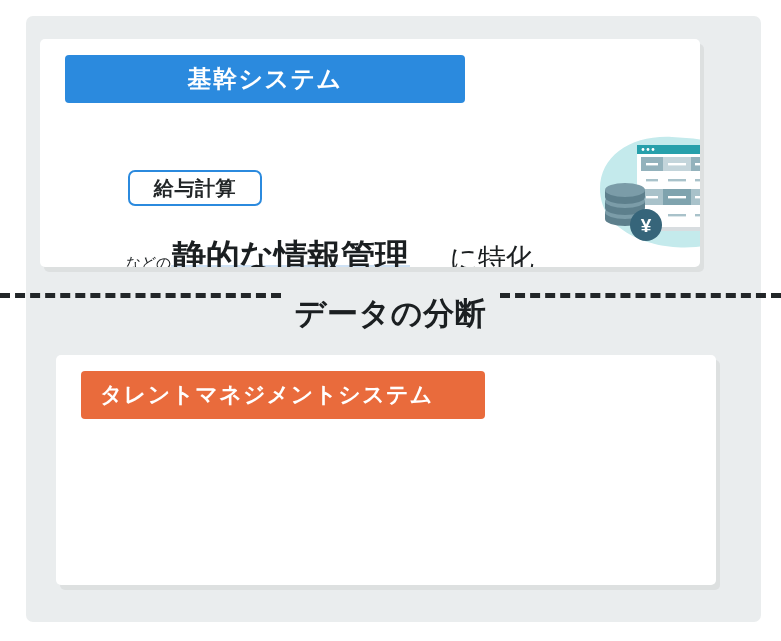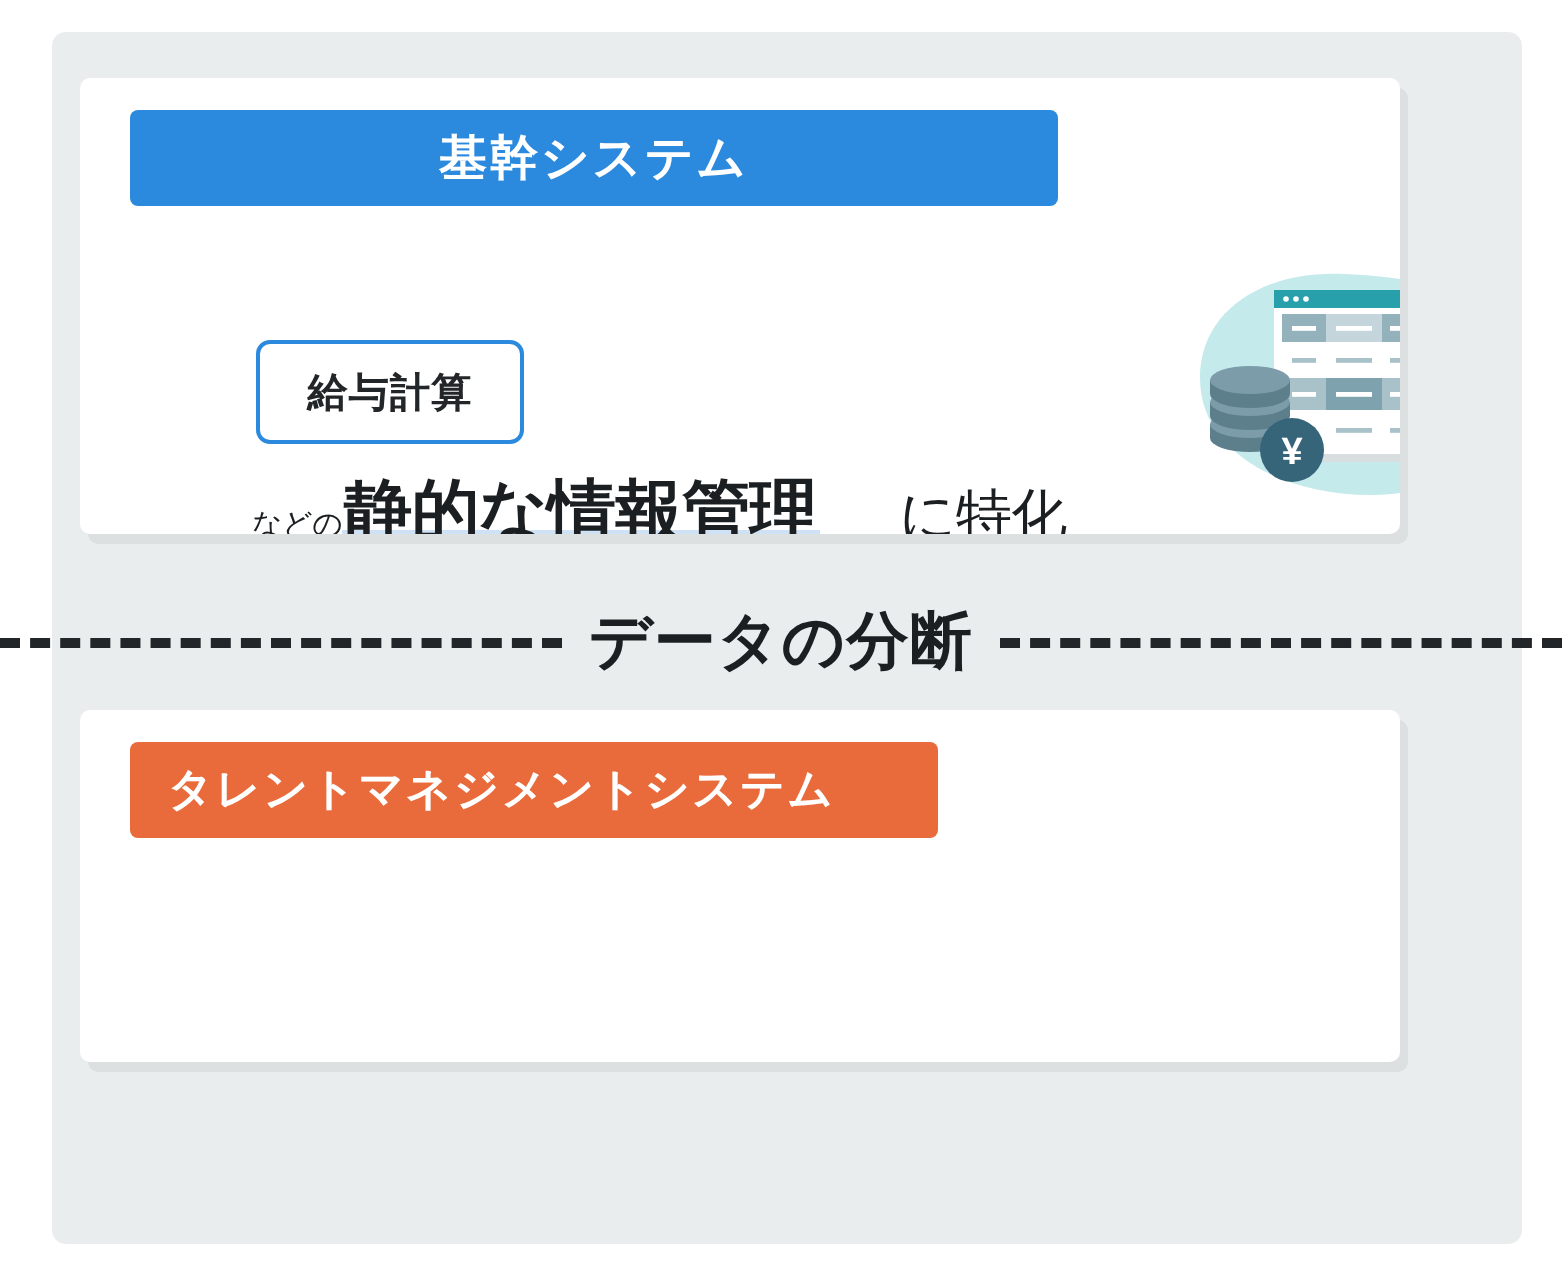--- a/index.html
+++ b/index.html
@@ -35,42 +35,42 @@
     box-shadow: 4px 5px 0 rgba(0,0,0,0.055);
     overflow: hidden;
   }
   #card-core {
     left: 40px;
     top: 39px;
     width: 660px;
     height: 228px;
   }
   #card-talent {
-    left: 40px;
+    left: 56px;
     top: 355px;
     width: 660px;
-    height: 176px;
+    height: 230px;
   }
 
   
   .card-header {
     position: absolute;
     left: 25px;
     top: 16px;
     height: 48px;
     border-radius: 4px;
     display: flex;
     align-items: center;
     color: #ffffff;
     font-weight: bold;
     letter-spacing: 0.06em;
     box-sizing: border-box;
   }
   #core-header {
-    width: 464px;
+    width: 400px;
     background: #2b8ade;
     justify-content: center;
     font-size: 24px;
   }
   #talent-header {
     width: 404px;
     background: #e96b3c;
     justify-content: flex-start;
     padding-left: 19px;
     font-size: 22px;
@@ -79,21 +79,21 @@
   
   .tag-row {
     position: absolute;
     display: flex;
     gap: 14px;
   }
   #core-tags  { left: 88px; top: 131px; }
 
   .tag {
     box-sizing: border-box;
-    height: 52px;
+    height: 36px;
     border-radius: 7px;
     background: #ffffff;
     display: flex;
     align-items: center;
     justify-content: center;
     font-size: 20px;
     font-weight: bold;
     color: #222628;
     padding: 0 18px;
     letter-spacing: 0.03em;
@@ -132,21 +132,21 @@
   }
 
   
   #divider {
     position: absolute;
     left: 0;
     top: 293px;
     width: 781px;
     height: 56px;
     display: flex;
-    align-items: center;
+    align-items: flex-start;
   }
   .dash-line {
     flex: 1 1 auto;
     height: 0;
     border-top: 5px dashed #222628;
   }
   #divider-label {
     flex: 0 0 auto;
     padding: 0 14px;
     font-size: 31px;

